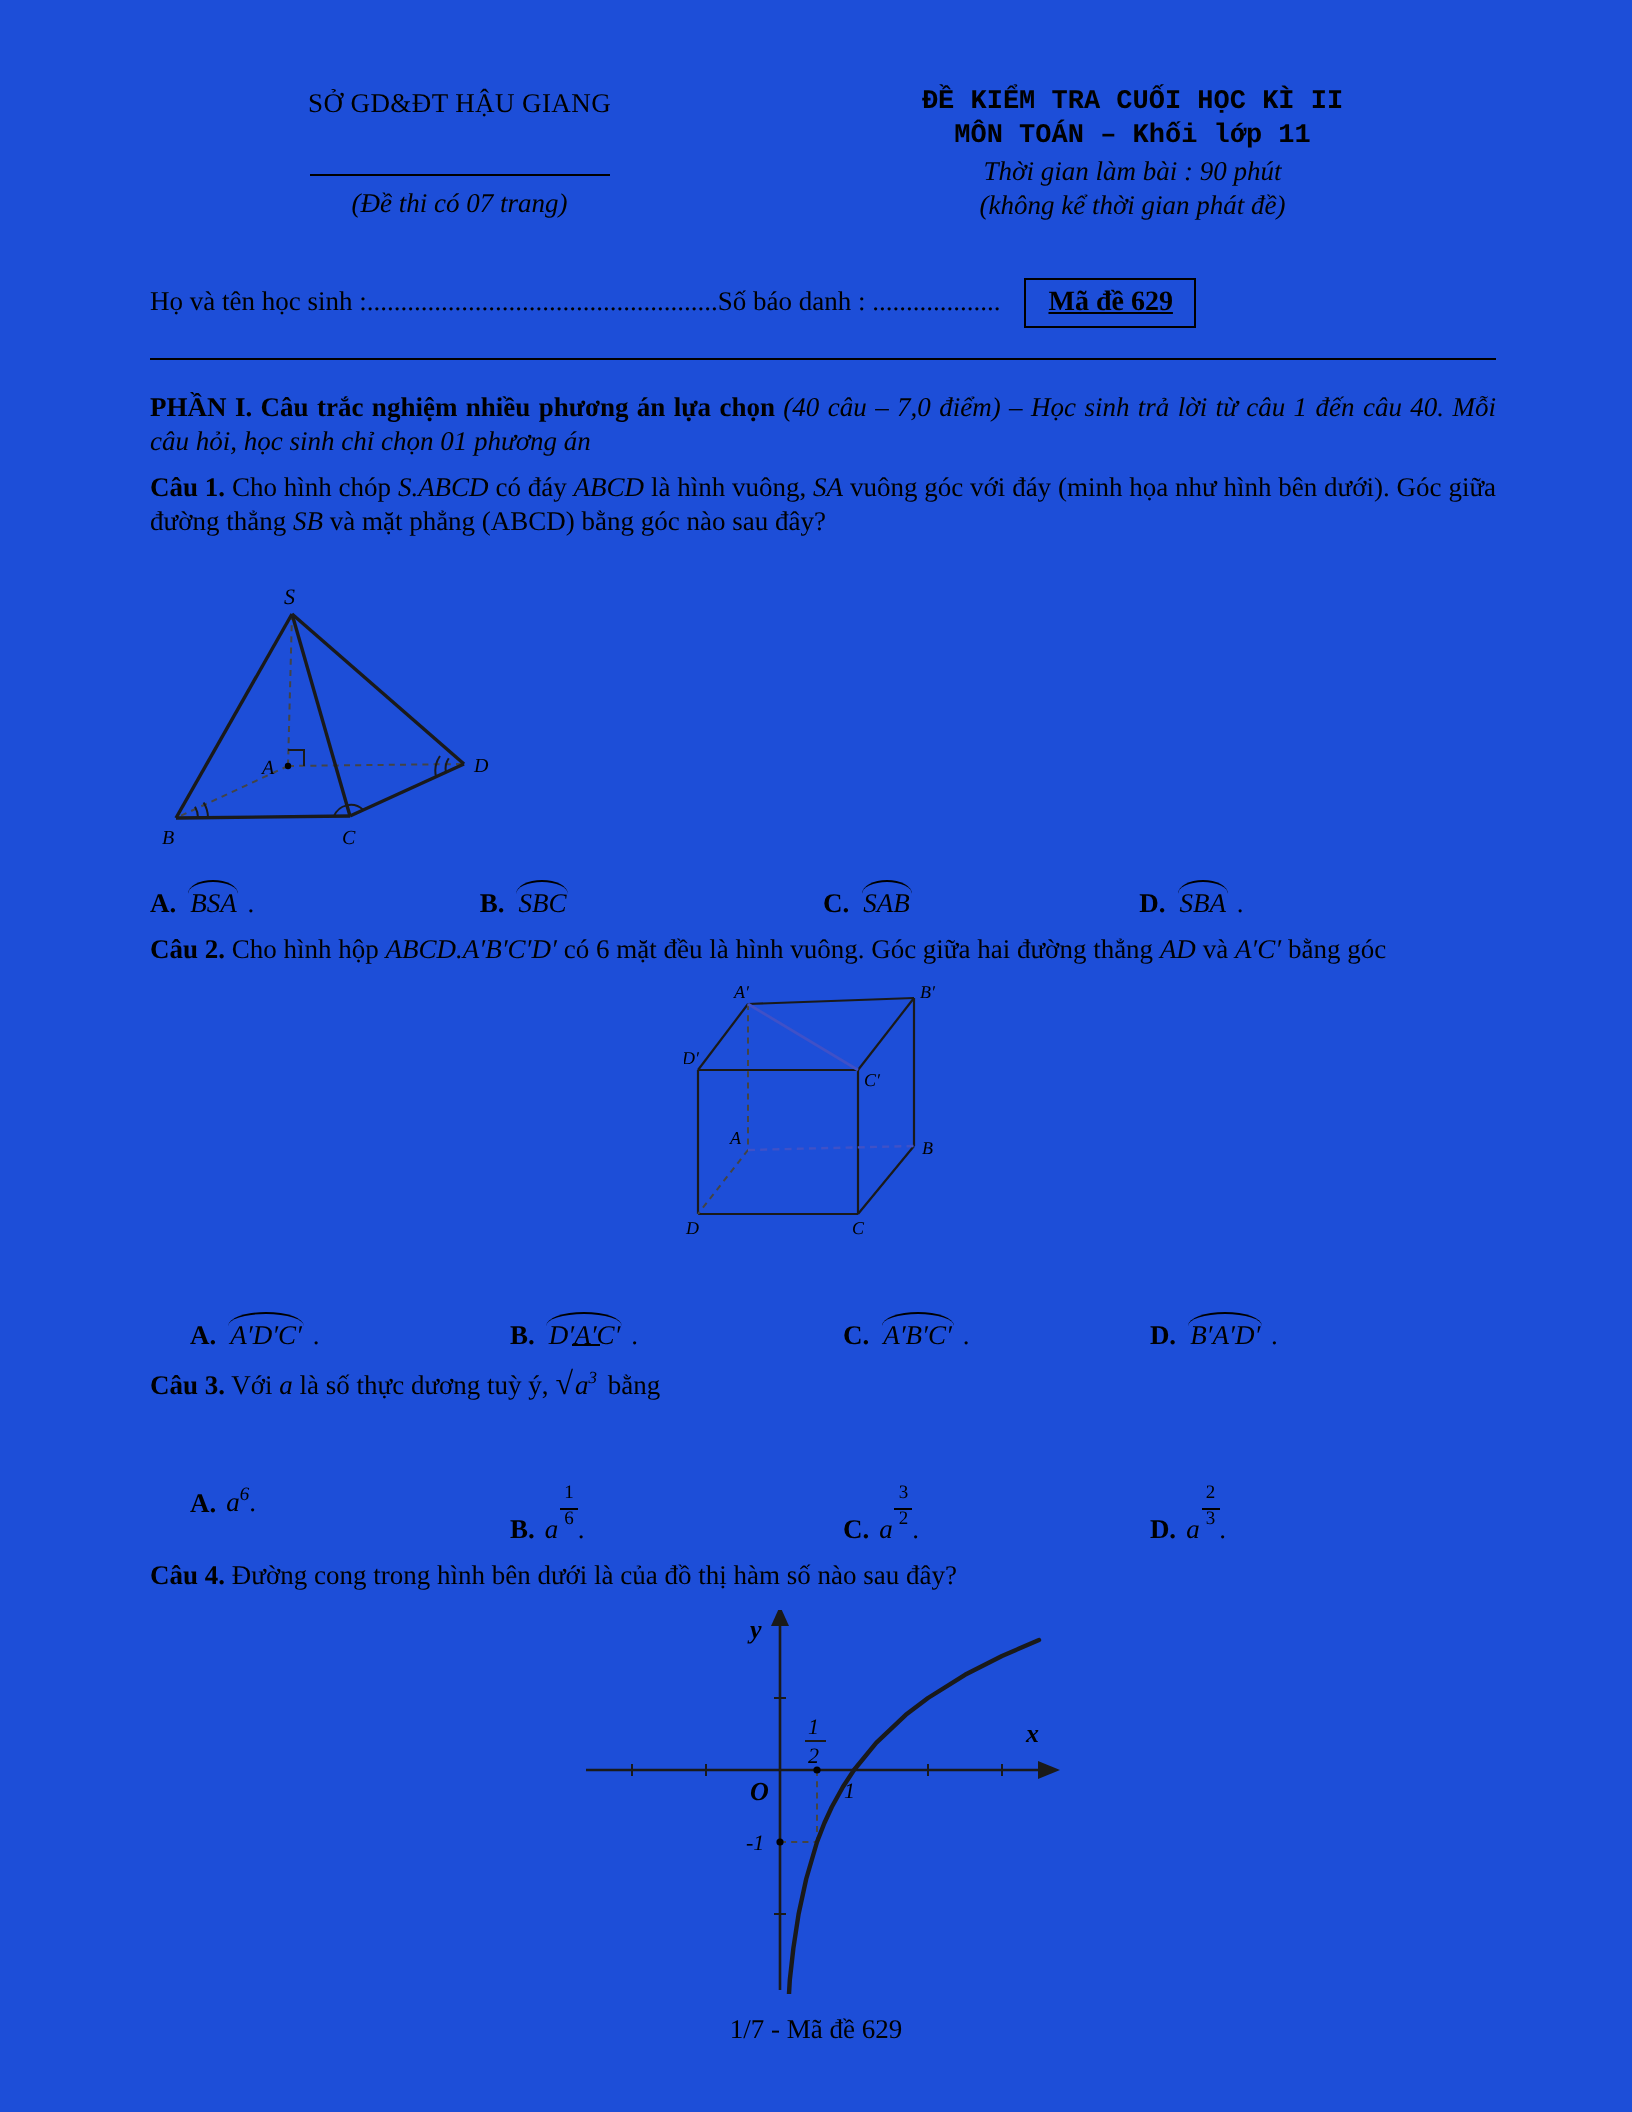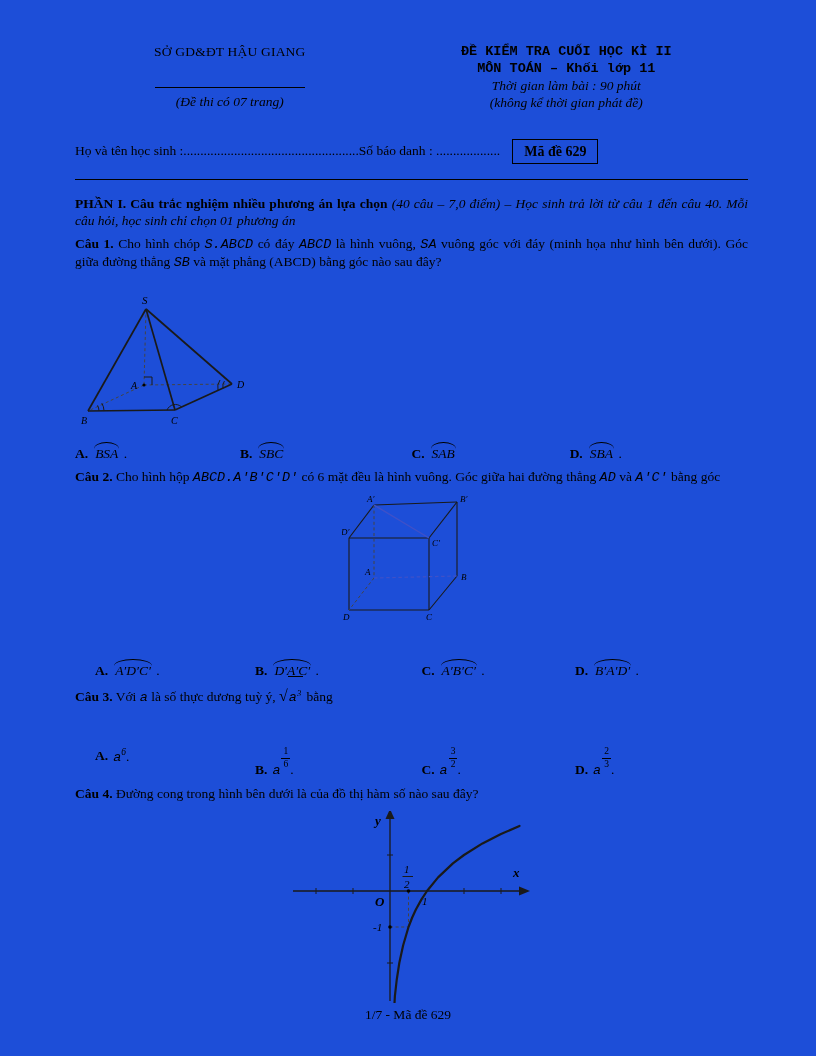--- a/index.html
+++ b/index.html
@@ -21,30 +21,30 @@
   .header-rule { width:150px; border-top:1.4px solid #000; margin:26px auto 6px; }
   .hl-note { font-style:italic; }
   .hr-b { font-weight:bold;font-family:Liberation Mono, monospace; }
   .hr-i { font-style:italic; }
 
   
   .student-row { display:flex; align-items:center; margin-top:27px; white-space:nowrap; }
   .student-row .lbl { flex:0 0 auto; }
   .code-box {
     display:inline-block; border:1.6px solid #000; font-weight:bold;
-    padding:3px 11px; margin-left:12px; font-size:14px;
+    padding:3px 11px; margin-left:12px; font-size:14px;text-decoration:underline;
   }
   .rule { border-top:1.6px solid #000; margin-top:15px; }
 
   
   .q { margin:6px 0 0 0; text-align:justify; }
   .part-head { margin-top:16px; }
   .b { font-weight:bold; }
   .i { font-style:italic; }
-  .mvar { font-style:italic;font-family:Liberation Mono, monospace; }
+  .mvar { font-style:italic; }
 
   
   .hat { position:relative; font-style:italic; padding:0 2px; display:inline-block; }
   .hat::before {
     content:""; position:absolute; left:1px; right:1px; top:-4px; height:6px;
     border-top:1.4px solid #000; border-radius:50% 50% 0 0 / 100% 100% 0 0;
   }
 
   
   sup.exp { font-size:9.5px; font-style:italic; }

